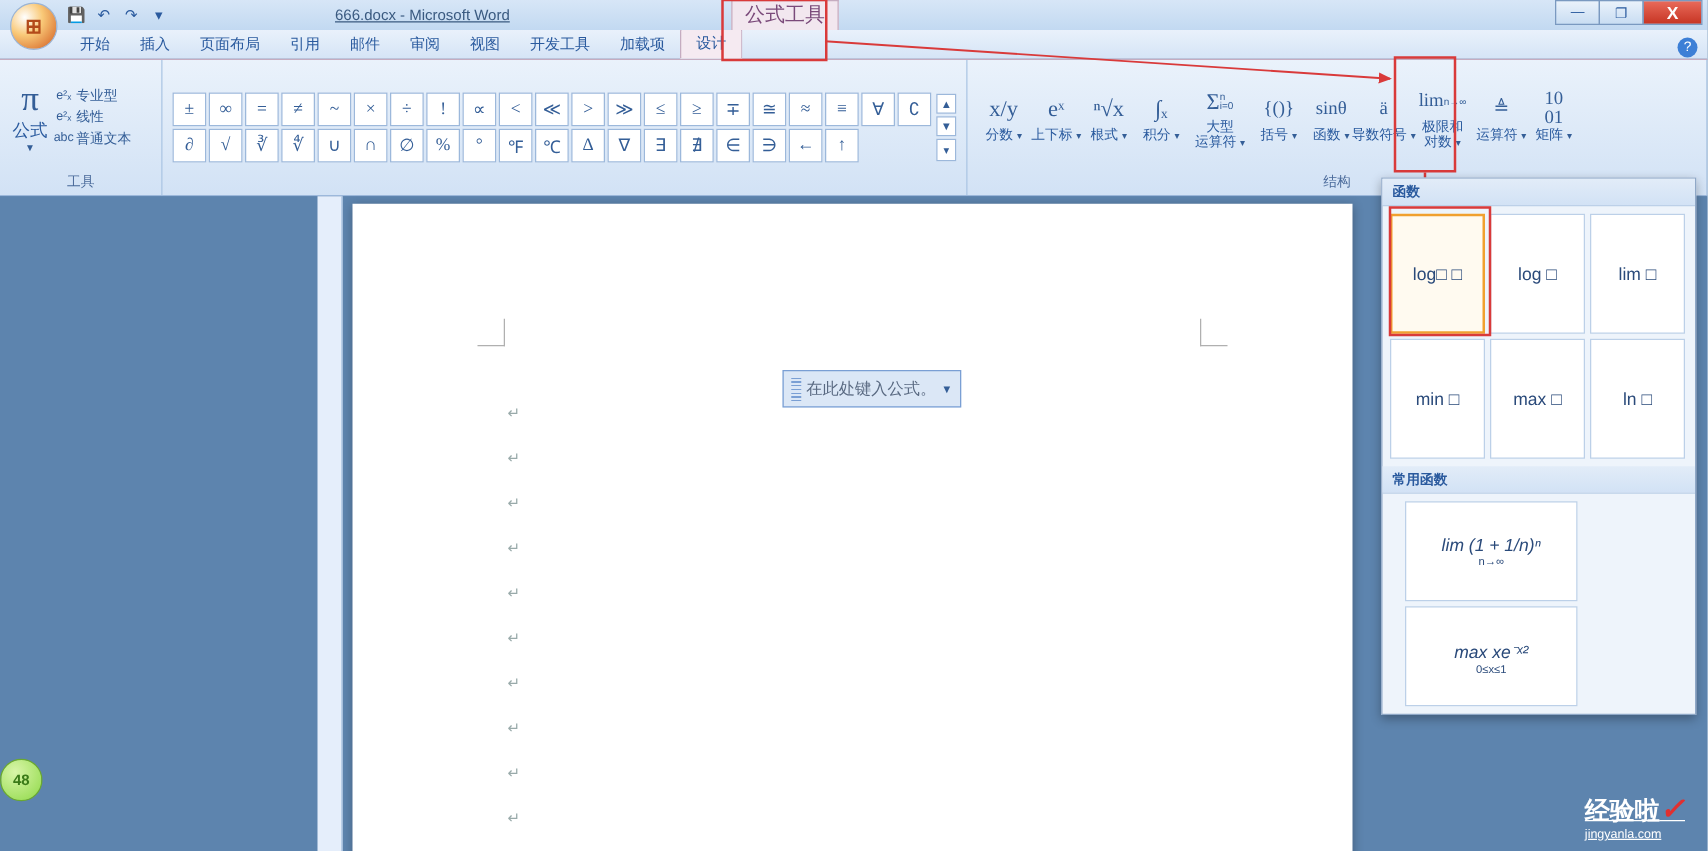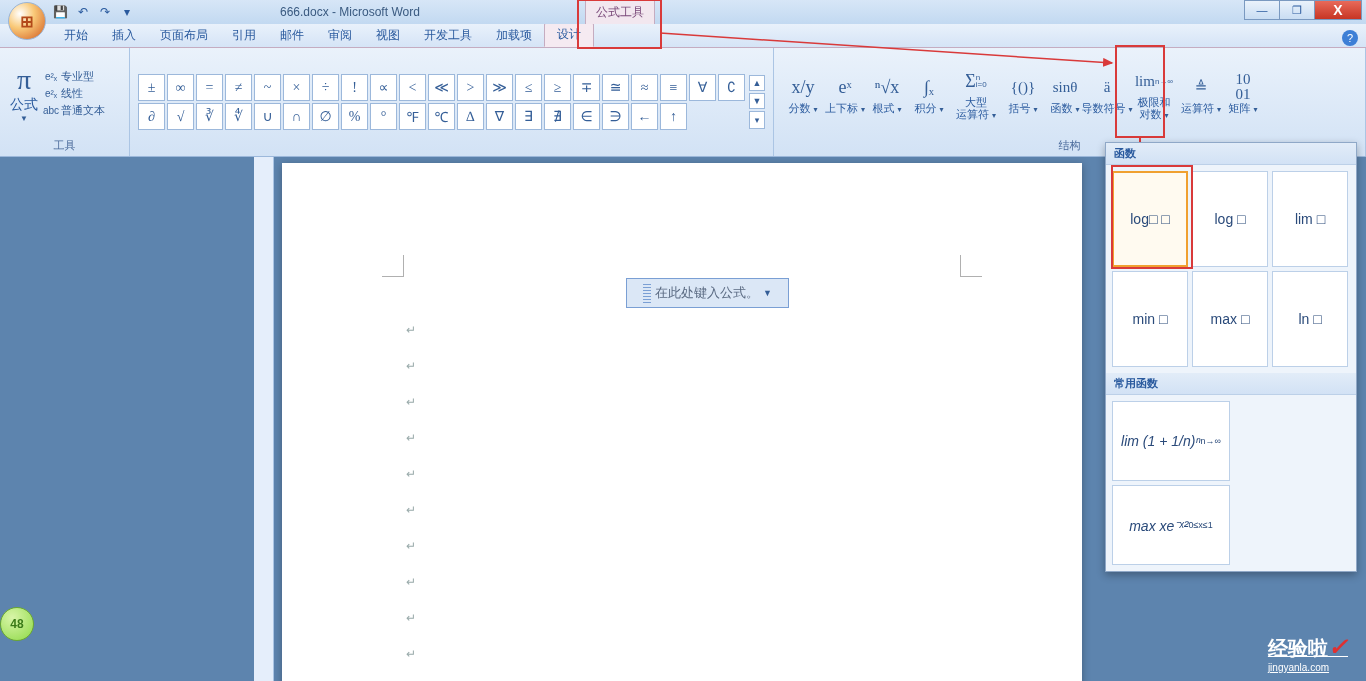--- a/index.html
+++ b/index.html
@@ -4,23 +4,23 @@
 <style>
   * { box-sizing: border-box; margin: 0; padding: 0; font-family: "Microsoft YaHei", "Segoe UI", Arial, sans-serif; }
   body { background: #5d84ae; width: 1366px; height: 681px; overflow: hidden; position: relative; }
 
   .titlebar { height: 24px; background: linear-gradient(#d7e6f7,#c2d9f1); display:flex; align-items:center; position:relative; }
   .office-btn { position:absolute; left:8px; top:2px; width:38px; height:38px; border-radius:50%;
     background: radial-gradient(circle at 30% 30%, #fff, #f9c978 40%, #d76a2b 90%); border:1px solid #9bb4d4; z-index:30;
     display:flex; align-items:center; justify-content:center; font-size:16px; color:#b34a1a; font-weight:bold; }
   .qat { margin-left:52px; display:flex; gap:4px; align-items:center; }
   .qat .q { width:18px; height:18px; display:flex; align-items:center; justify-content:center; color:#2a5a9e; font-size:12px; }
-  .title-text { position:absolute; left:280px; color:#3a5a80; font-size:12px; }
+  .title-text { position:absolute; left:268px; color:#3a5a80; font-size:12px;text-decoration:underline; }
   .context-tab { position:absolute; left:585px; height:24px; padding:0 10px; background:#f2e7ef; border:1px solid #c5acc0; border-bottom:none;
-    font-size:12px; color:#7a4a7a; display:flex; align-items:center; }
+    font-size:16px; color:#7a4a7a; display:flex; align-items:center; }
   .winbtns { position:absolute; right:4px; top:0; display:flex; }
   .winbtns div { width:36px; height:20px; border:1px solid #7a99c0; background:linear-gradient(#eaf2fb,#c9ddf2);
     display:flex; align-items:center; justify-content:center; font-size:11px; color:#2a5a9e; margin-left:-1px;}
   .winbtns .close { background:linear-gradient(#e86a5a,#c73524); color:#fff; width:48px; font-weight:bold; font-size:14px;}
 
   .menubar { height:23px; background:linear-gradient(#e9f1fb,#d5e4f6); display:flex; align-items:flex-end; padding-left:52px; font-size:12px; }
   .menubar .tab { padding:3px 12px 3px; color:#2a5a9e; }
   .menubar .tab.active { background:#f5eaf1; border:1px solid #c5acc0; border-bottom:1px solid #f5eaf1; border-radius:3px 3px 0 0;font-family:Liberation Mono, monospace; }
   .design-wrap { position:absolute; border:2px solid #d93a3a; left:577px; top:-1px; width:85px; height:50px; pointer-events:none; z-index:25;}
 
@@ -50,32 +50,32 @@
   .limit-box { position:absolute; border:2px solid #d93a3a; left:1115px; top:45px; width:50px; height:93px; pointer-events:none; z-index:25;}
 
   .help-icon{position:absolute; right:8px; top:30px; width:16px;height:16px;border-radius:50%;background:#3d7fd6;color:#fff;font-size:11px;display:flex;align-items:center;justify-content:center;z-index:20;}
 
   .page-area { position:absolute; top:157px; left:0; right:0; bottom:0; background:#5d84ae; }
   .ruler-v { position:absolute; left:254px; top:0; width:20px; bottom:0; background:#e5eefb; border-right:1px solid #abc5e4;}
   .page { position:absolute; left:282px; top:6px; width:800px; height:600px; background:#fff; box-shadow:0 2px 8px rgba(0,0,0,0.3); }
   .page .corner{position:absolute;width:22px;height:22px;border:1px solid #b0b0b0;}
   .page .tl{left:100px;top:92px;border-right:none;border-bottom:none;transform:rotate(180deg);}
   .page .tr{right:100px;top:92px;border-left:none;border-bottom:none;transform:rotate(180deg);}
-  .eq-ph { position:absolute; left:344px; top:115px; border:1px solid #7a9fd4; background:#dbe7f6; padding:4px 16px; font-size:13px; color:#5a6a82; display:flex; align-items:center;}
+  .eq-ph { position:absolute; left:344px; top:133px; border:1px solid #7a9fd4; background:#dbe7f6; padding:4px 6px; font-size:13px; color:#5a6a82; display:flex; align-items:center;}
   .eq-ph .handle{width:8px;height:20px;background:repeating-linear-gradient(0deg,#7a9fd4,#7a9fd4 1px,transparent 1px,transparent 3px);margin-right:4px;}
   .eq-ph .dd{margin-left:4px;font-size:9px;color:#345e97;}
   .para { position:absolute; left:124px; color:#9aa; font-size:12px; }
 
   .gallery { position:absolute; top:142px; left:1105px; width:252px; border:1px solid #8fa8c7; background:#eef4fb;
     box-shadow:0 3px 8px rgba(0,0,0,0.3); z-index:40; font-size:11px;}
   .gallery .sec-title{background:linear-gradient(#e2ecf8,#d2e2f5);color:#2a5a9e;font-weight:bold;padding:3px 8px;border-bottom:1px solid #bcd0e8;}
   .gal-grid{display:flex;flex-wrap:wrap;padding:6px;gap:4px;}
   .gal-item{width:76px;height:96px;border:1px solid #bcd0e8;background:#fff;display:flex;align-items:center;justify-content:center;
     color:#2a4a7a;font-family:"Cambria Math",Georgia,serif;font-size:14px;}
-  .gal-item.wide{width:118px;height:80px;}
+  .gal-item.wide{width:138px;height:80px;flex-direction:column;margin-left:12px;}
   .gal-item.sel{border:2px solid #f0a030;background:#fffaf0;}
   .gal-item .sub{font-size:9px;}
   .gal-wrap{position:absolute;border:2px solid #d93a3a;top:22px;left:5px;width:82px;height:104px;pointer-events:none;}
 
   svg.arrow{position:absolute;top:0;left:0;pointer-events:none;z-index:26;}
 
   .watermark{position:absolute;right:18px;bottom:8px;color:#fff;font-size:13px;display:flex;align-items:center;gap:6px;z-index:50;font-style:italic;text-decoration:underline;}
   .watermark .big{font-size:20px;font-weight:bold;font-style:normal;}
   .watermark .check{color:#e03030;font-size:24px;font-weight:bold;}
   .watermark .dom{font-size:10px;font-style:normal;display:block;}

